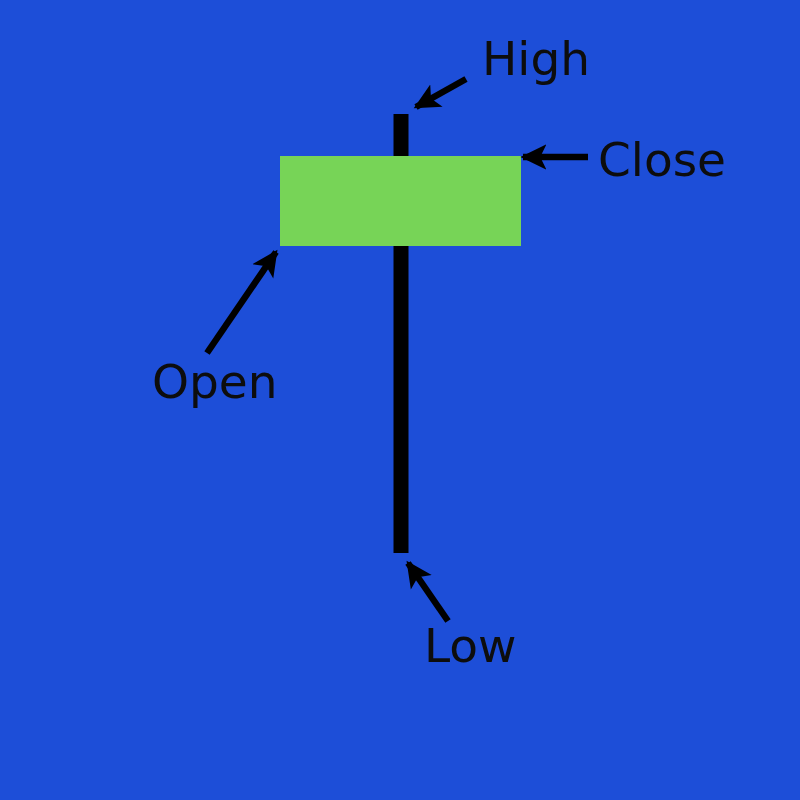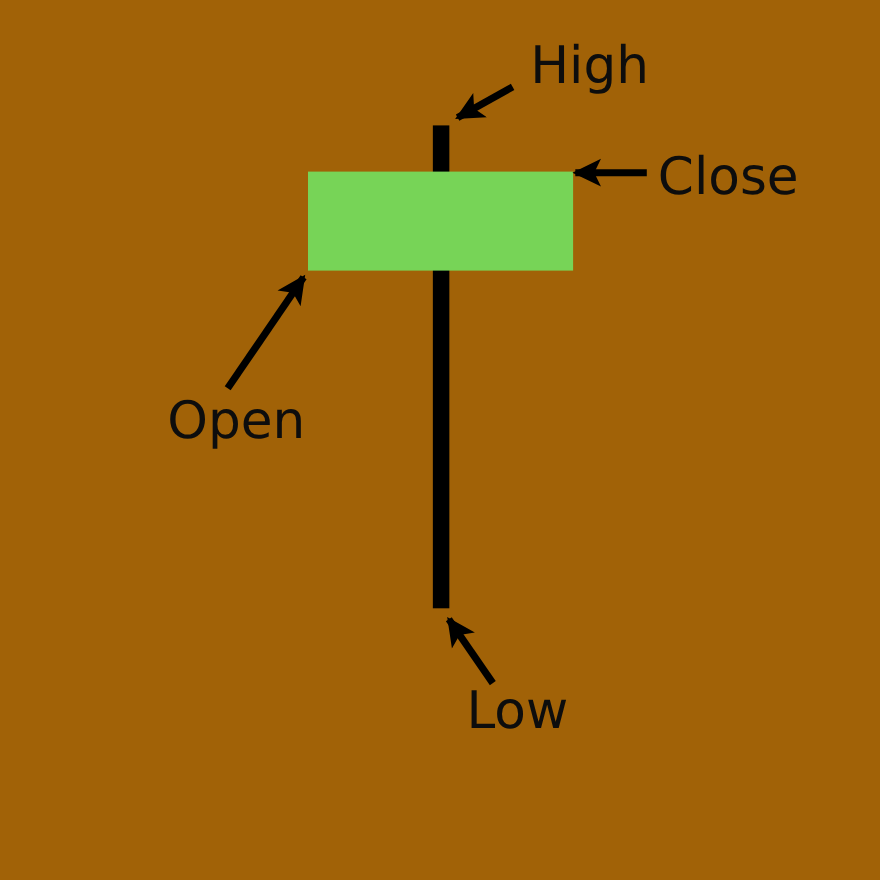--- a/index.html
+++ b/index.html
@@ -30,21 +30,21 @@
     font-family: "DejaVu Sans", sans-serif;
     font-size: 47px;
     fill: #0d0d0d;
     dominant-baseline: alphabetic;
     white-space: pre;
   }
 </style>
 </head>
 <body>
 
-<div id="stage" style="background: #a16207;">
+<div id="stage" style="background: #1d4ed8;">
 
   <svg id="diagram-svg" viewBox="0 0 800 800">
 
     <defs>
       <marker id="arrowhead" markerWidth="4.2" markerHeight="4.2" refX="3.6" refY="2.1" orient="auto" markerUnits="strokeWidth">
         <path d="M 0,0.15 L 4.0,2.1 L 0,4.05 L 0.95,2.1 Z" fill="#000000"></path>
       </marker>
     </defs>
 
     <rect x="393.5" y="114" width="15" height="44" fill="#000000"></rect>

